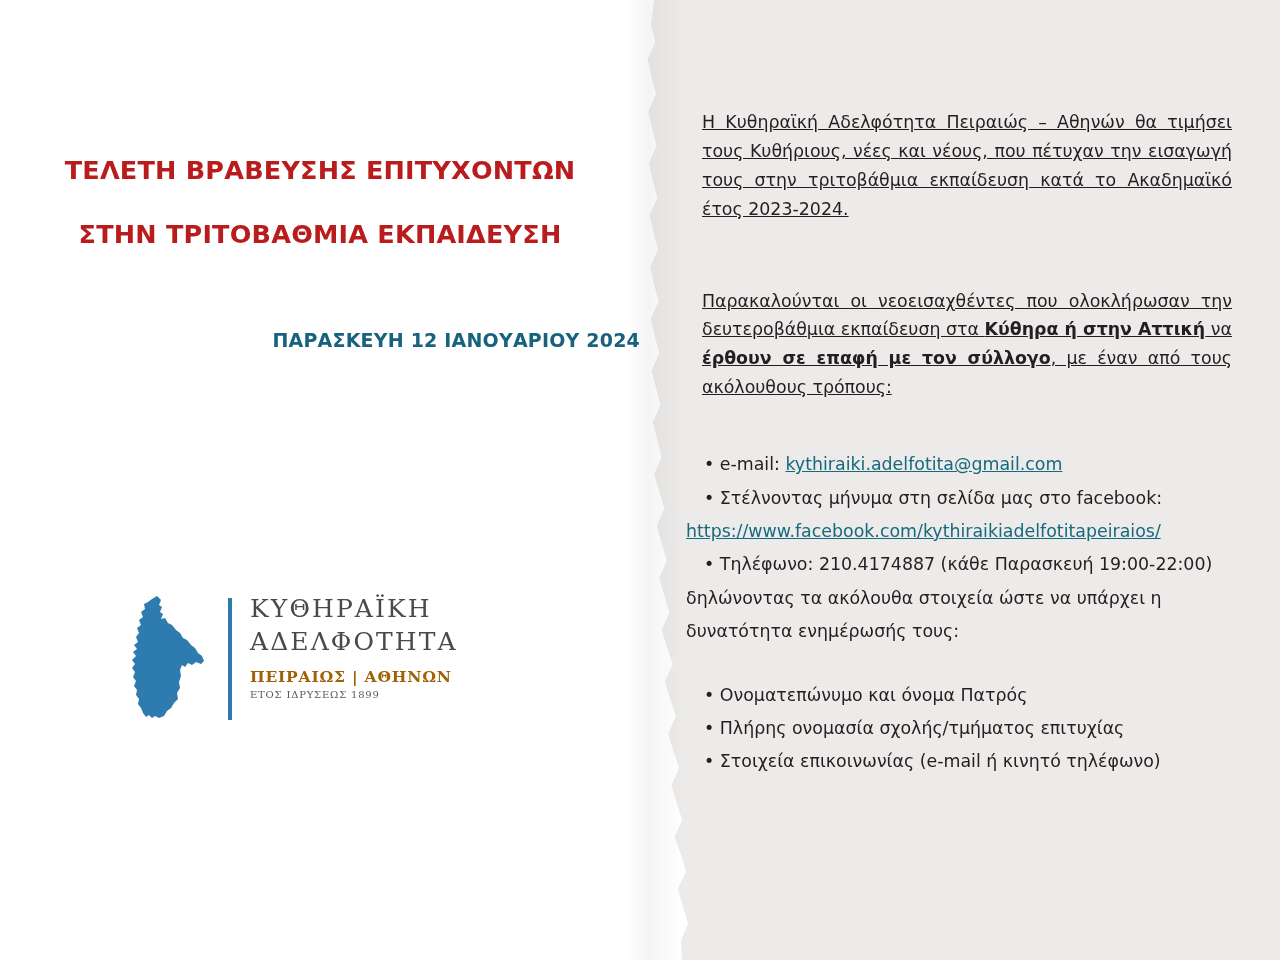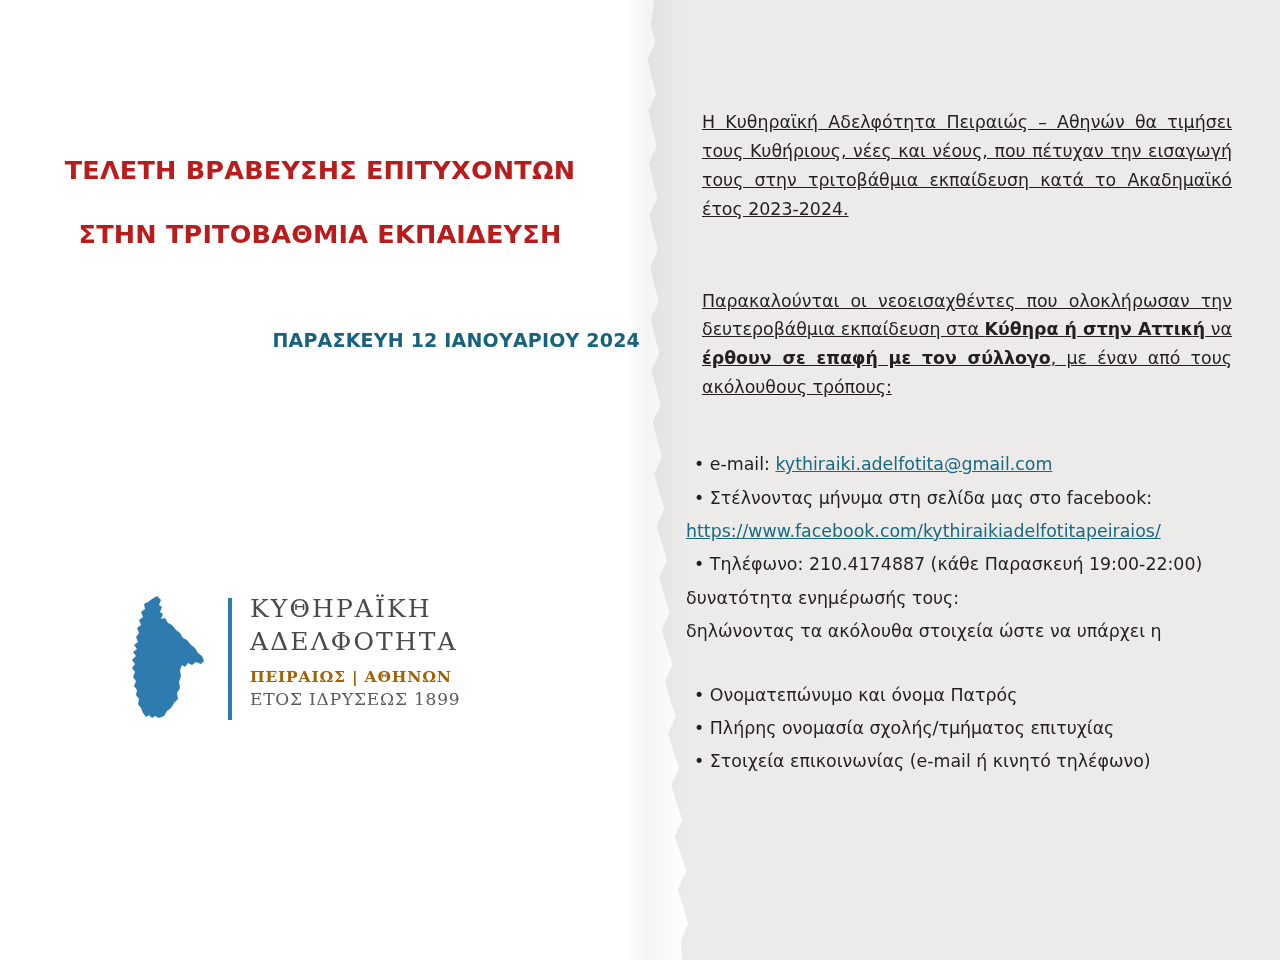--- a/index.html
+++ b/index.html
@@ -133,21 +133,21 @@
   }
   .logo-sub1 {
     color: #a16207;
     font-size: 15.5px;
     font-weight: bold;
     letter-spacing: 0.8px;
     margin-top: 9px;
   }
   .logo-sub2 {
     color: #5a5a5a;
-    font-size: 17px;
+    font-size: 10px;
     letter-spacing: 0.8px;
     margin-top: 3px;
   }
 
   
   .right-col {
     position: absolute;
     left: 686px;
     top: 92px;
     width: 562px;
@@ -162,21 +162,21 @@
   }
   .para b { font-weight: bold; }
   .gap-md { height: 31px; }
   .gap-lg { height: 30px; }
   .bullets {
     margin: 0;
     padding: 0;
     list-style: none;
   }
   .bullets li {
-    margin: 0 0 0 8px;
+    margin: 0 0 0 18px;
     line-height: 1.92;
     white-space: nowrap;
   }
   a.link {
     color: #17697f;
     text-decoration: underline;
   }
   .plain-lines div {
     line-height: 1.92;
   }
@@ -236,22 +236,22 @@
 
     <div class="plain-lines">
       <div><a class="link" href="#">https://www.facebook.com/kythiraikiadelfotitapeiraios/</a></div>
     </div>
 
     <ul class="bullets">
       <li>• Τηλέφωνο: 210.4174887 (κάθε Παρασκευή 19:00-22:00)</li>
     </ul>
 
     <div class="plain-lines">
+      <div>δηλώνοντας τα ακόλουθα στοιχεία ώστε να υπάρχει η</div>
       <div>δυνατότητα ενημέρωσής τους:</div>
-      <div>δηλώνοντας τα ακόλουθα στοιχεία ώστε να υπάρχει η</div>
     </div>
 
     <div class="gap-lg"></div>
 
     <ul class="bullets">
       <li>• Ονοματεπώνυμο και όνομα Πατρός</li>
       <li>• Πλήρης ονομασία σχολής/τμήματος επιτυχίας</li>
       <li>• Στοιχεία επικοινωνίας (e-mail ή κινητό τηλέφωνο)</li>
     </ul>
 

